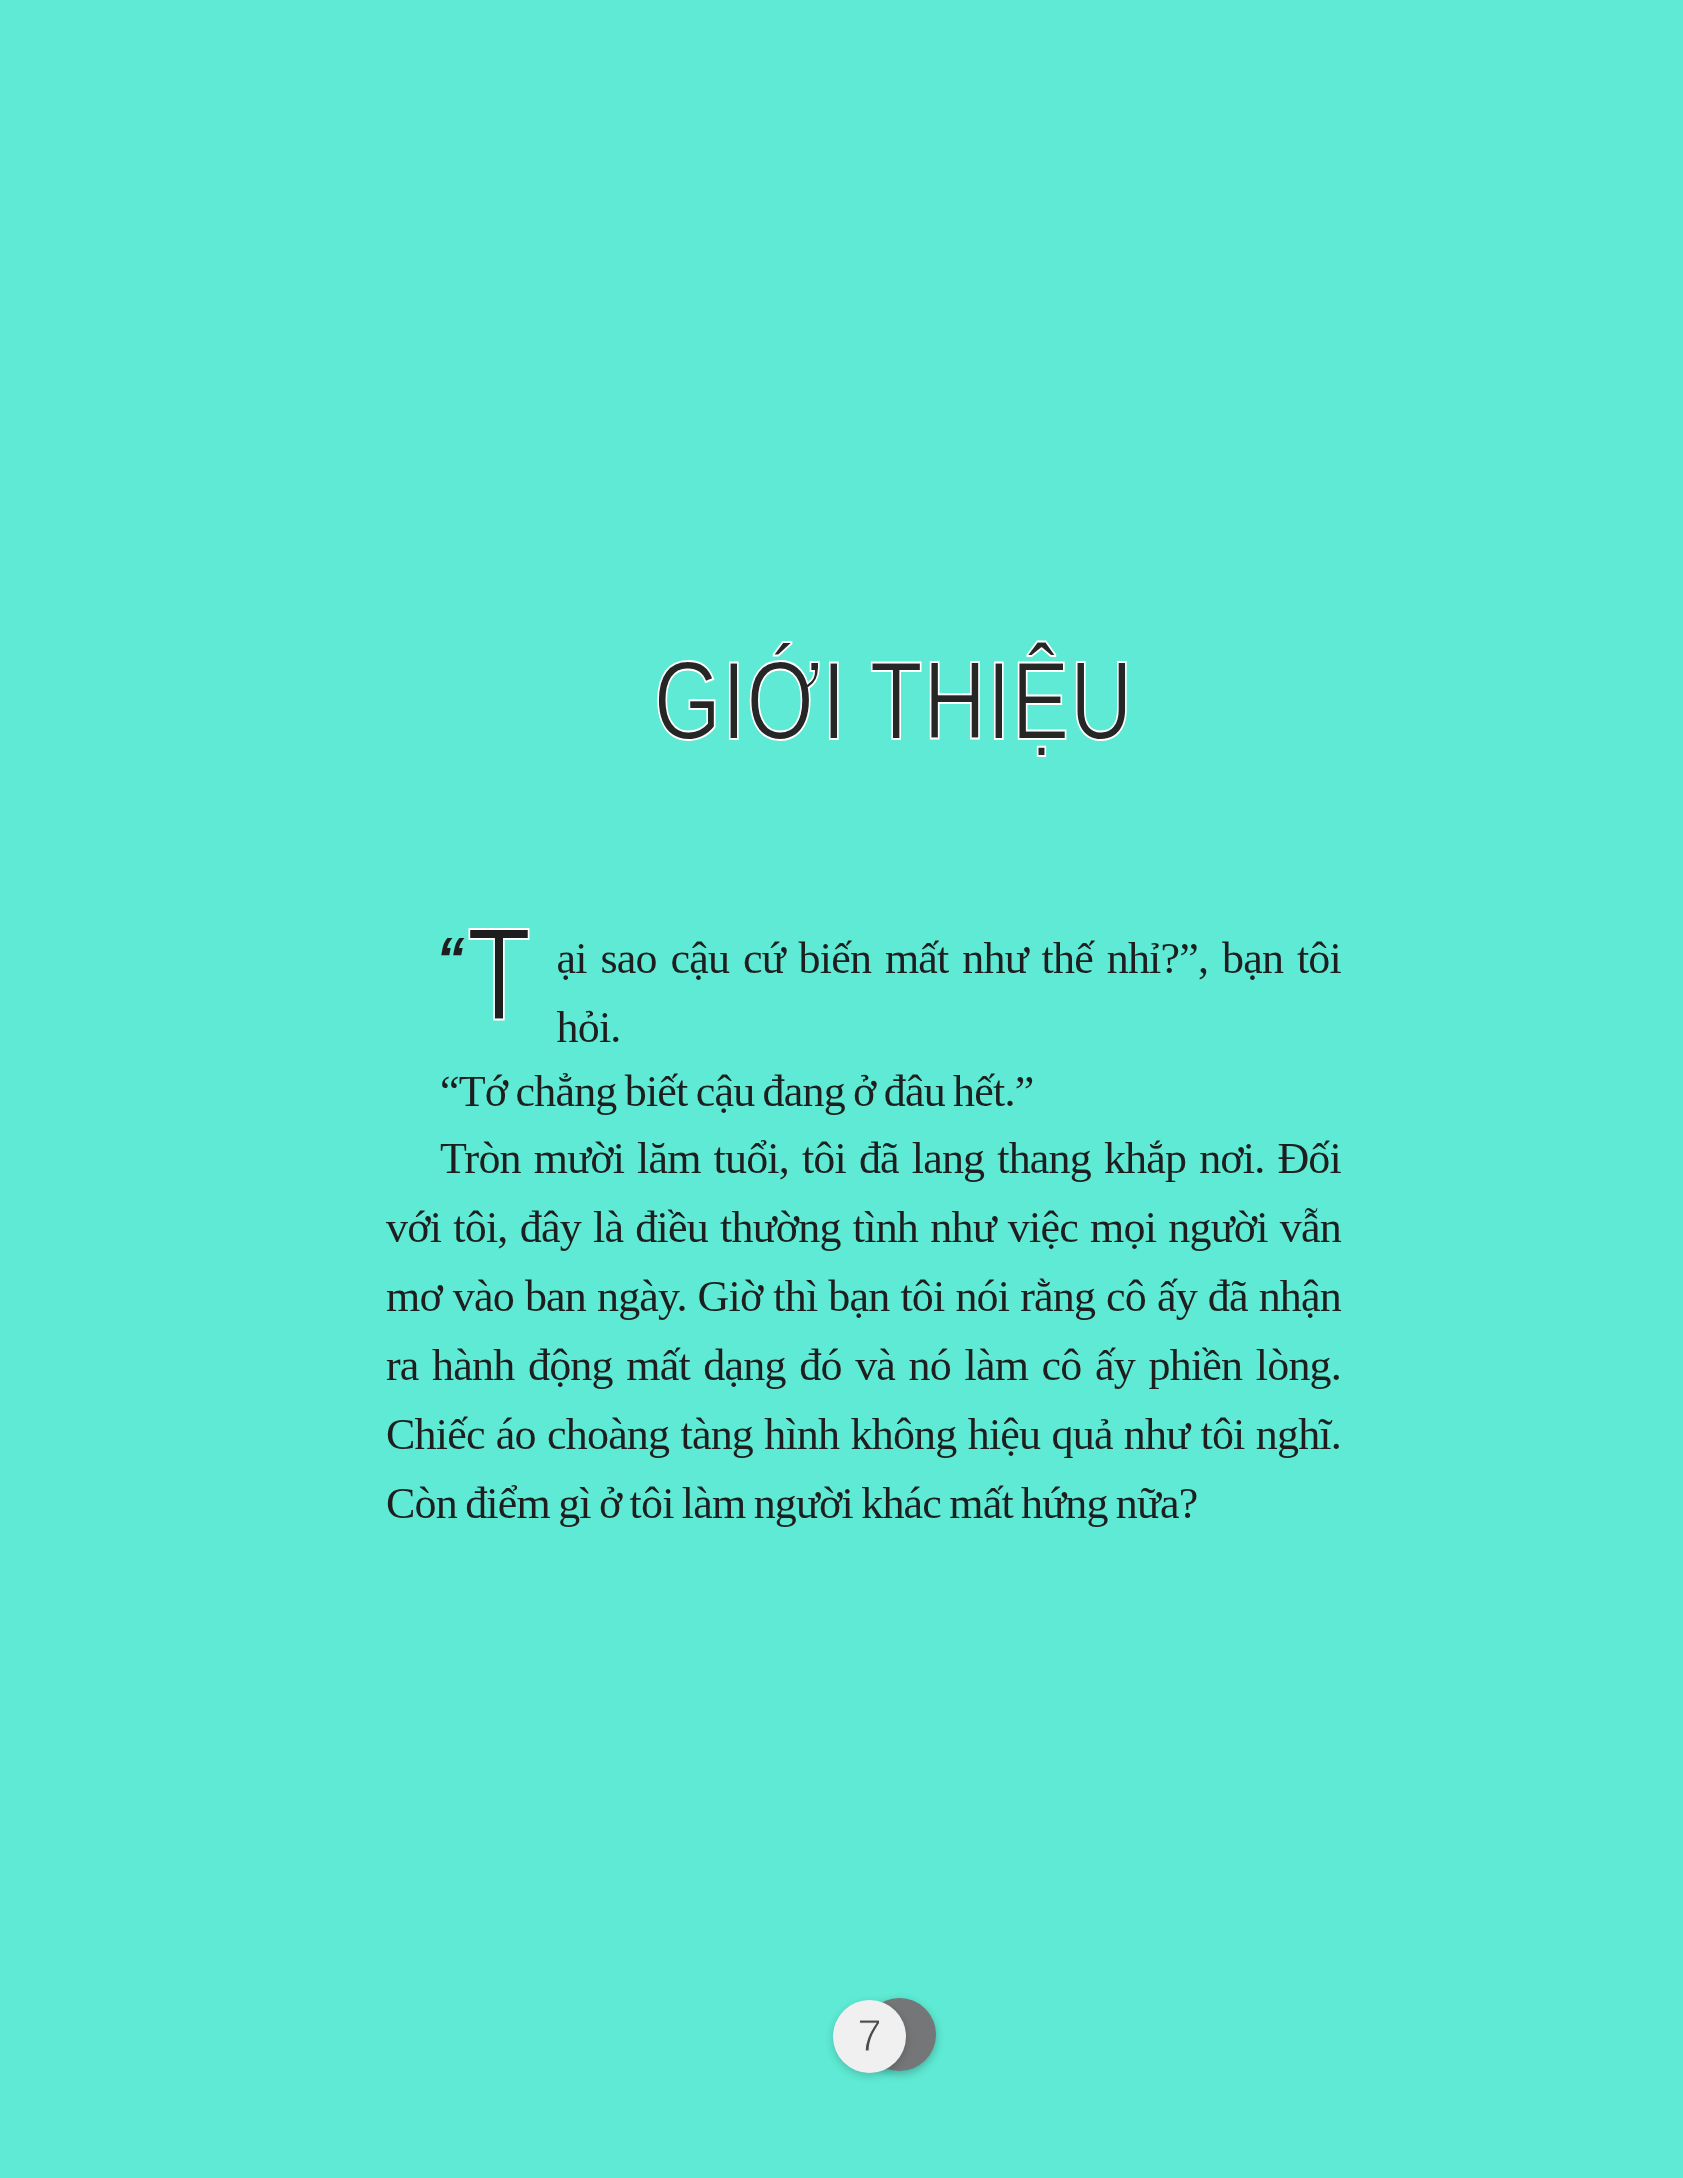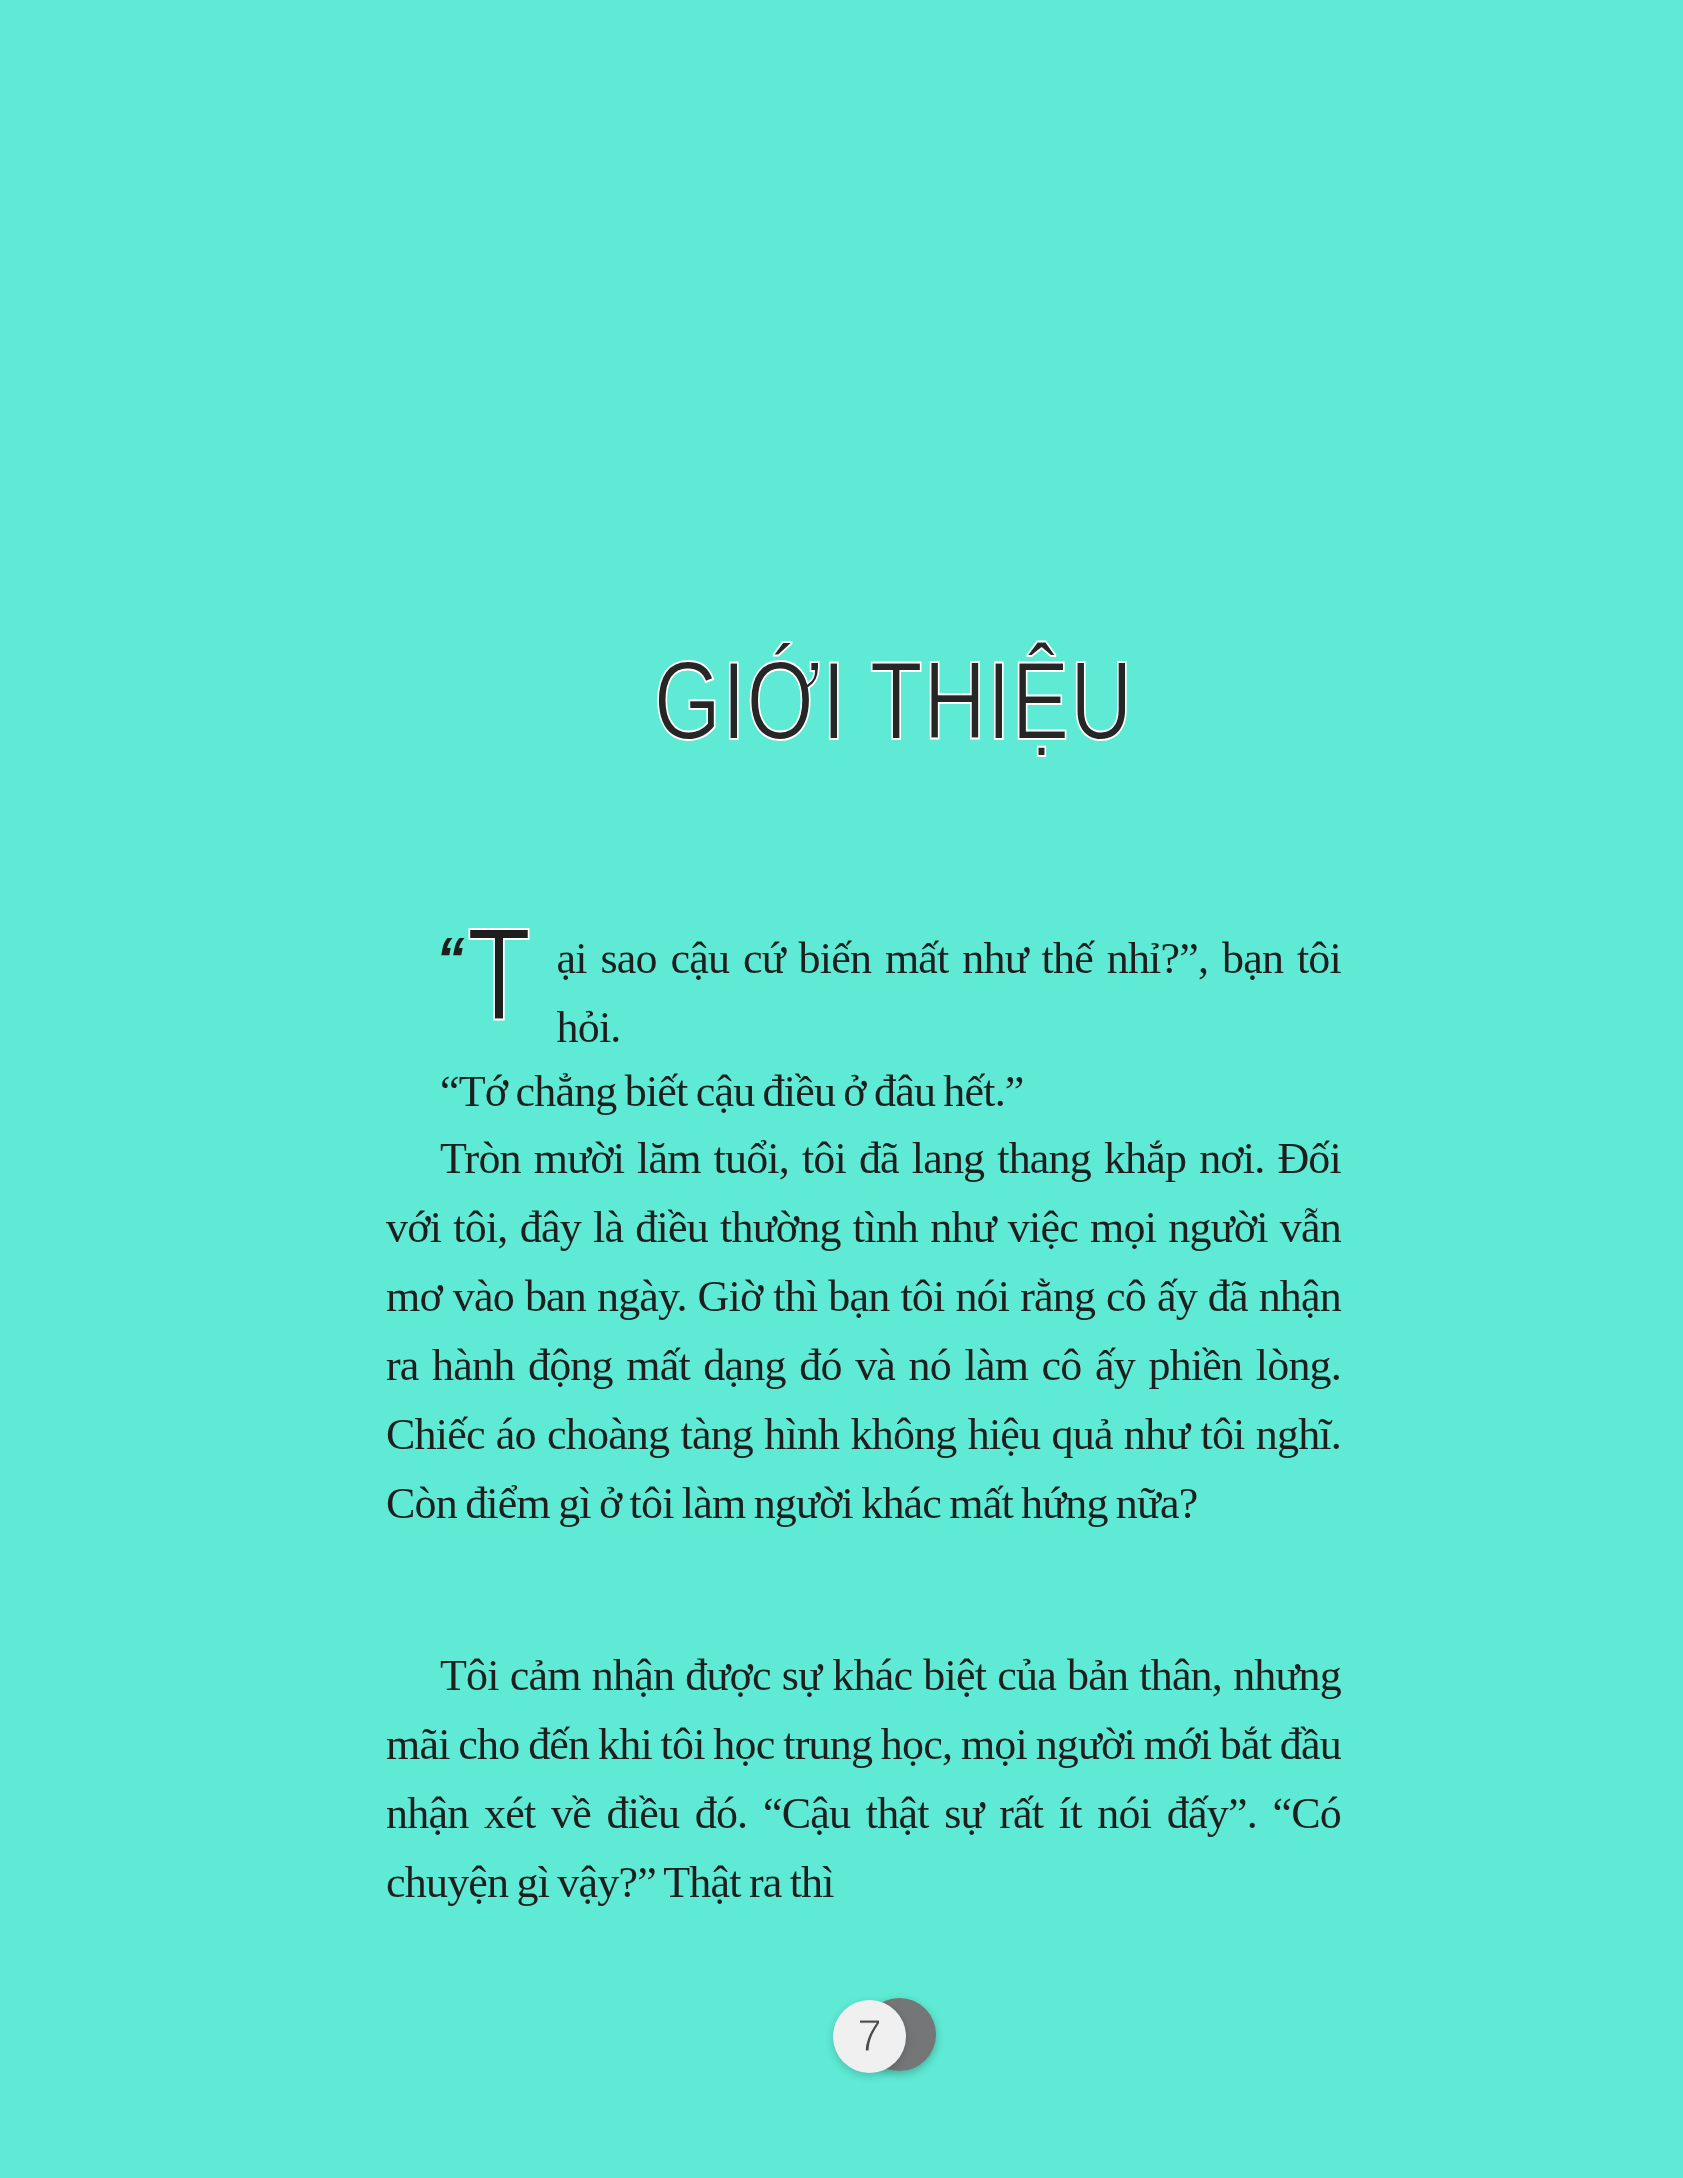--- a/index.html
+++ b/index.html
@@ -139,25 +139,24 @@
 
 <div class="page">
 
   <h1 class="chapter-title"><span class="condense">GIỚI THIỆU</span></h1>
 
   <p class="body-col para p1"><span class="opener">
         <span class="open-quote">“</span>
         <span class="drop-cap">T</span>
       </span><span>ại sao cậu cứ biến mất như thế nhỉ?”, bạn tôi hỏi.</span></p>
 
-  <p class="body-col para indent p2">“Tớ chẳng biết cậu điều ở đâu hết.”</p>
+  <p class="body-col para indent p2">“Tớ chẳng biết cậu đang ở đâu hết.”</p>
 
   <p class="body-col para indent p3">Tròn mười lăm tuổi, tôi đã lang thang khắp nơi. Đối với tôi, đây là điều thường tình như việc mọi người vẫn mơ vào ban ngày. Giờ thì bạn tôi nói rằng cô ấy đã nhận ra hành động mất dạng đó và nó làm cô ấy phiền lòng. Chiếc áo choàng tàng hình không hiệu quả như tôi nghĩ. Còn điểm gì ở tôi làm người khác mất hứng nữa?</p>
 
-  <p class="body-col para indent p4">Tôi cảm nhận được sự khác biệt của bản thân, nhưng mãi cho đến khi tôi học trung học, mọi người mới bắt đầu nhận xét về điều đó. “Cậu thật sự rất ít nói đấy”. “Có chuyện gì vậy?” Thật ra thì</p>
 
   <div class="badge">
     <div class="badge-back-circle"></div>
     <div class="badge-front-circle"></div>
     <div class="badge-number">7</div>
   </div>
 
 </div>
 
 

